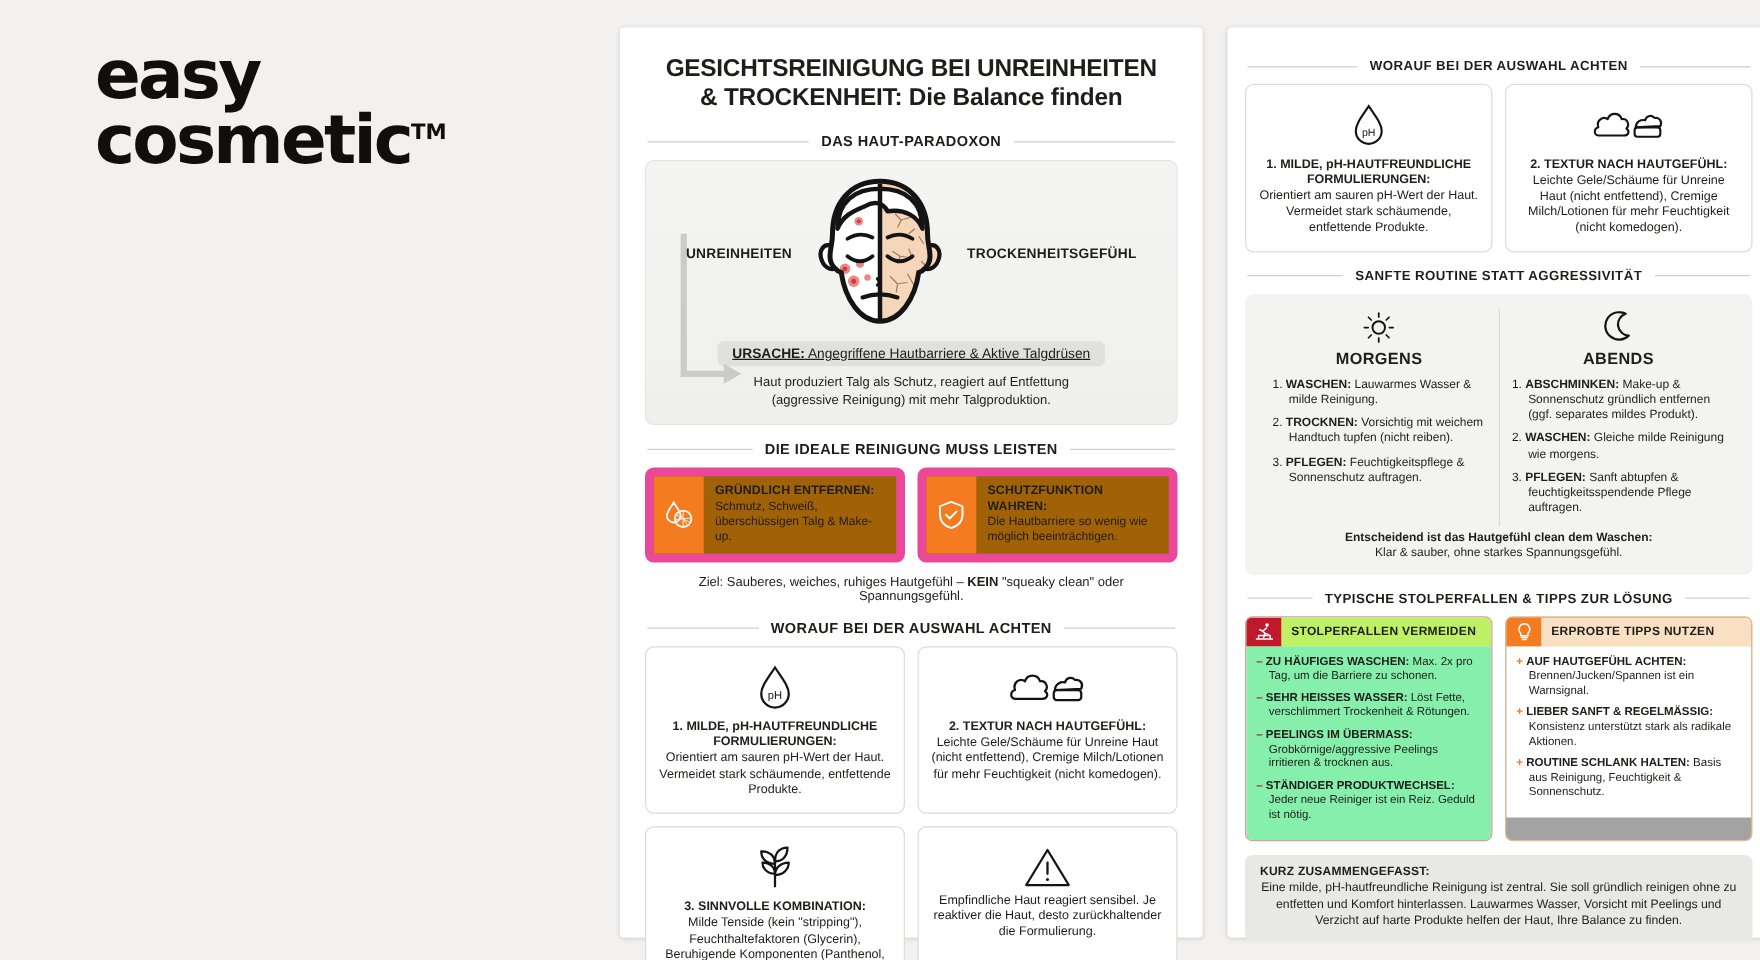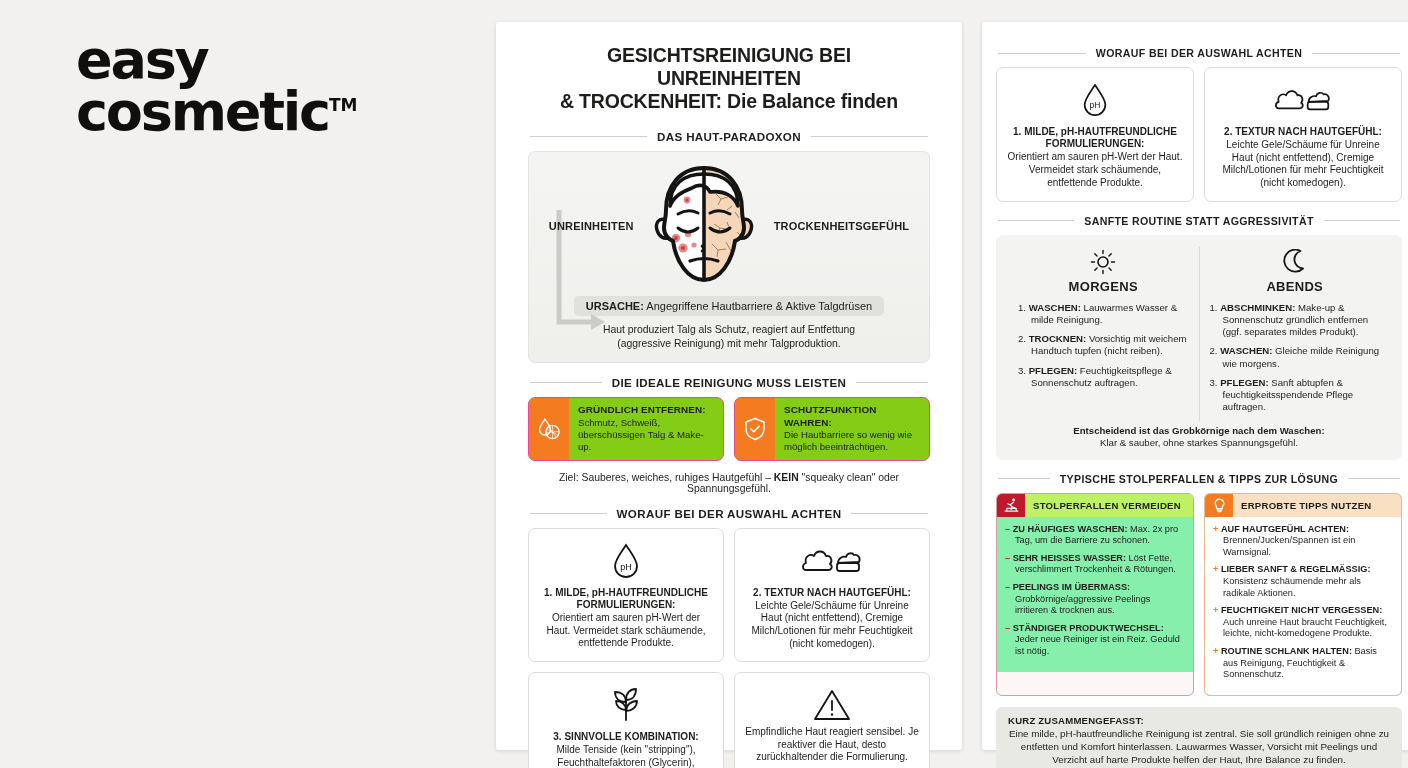--- a/index.html
+++ b/index.html
@@ -33,21 +33,21 @@
     vertical-align: super;
     letter-spacing: 0;
     font-weight: 700;
   }
 
   
   .panel {
     background: #ffffff;
     border-radius: 3px;
     box-shadow: 0 1px 4px rgba(0,0,0,.13);
-    padding: 14px 32px 16px;
+    padding: 14px 20px 16px;
   }
   .panel-left {
     position: absolute; left: 472px; top: 22px;
     width: 466px; height: 728px;
   }
   .panel-right {
     position: absolute; left: 958px; top: 22px;
     width: 434px; height: 728px;
     padding: 12px 14px 14px;
   }
@@ -99,36 +99,37 @@
   .face-wrap { flex: 0 0 auto; }
   .arrow-l {
     position: absolute; left: 22px; top: 52px;
     width: 60px; height: 130px;
   }
   .cause {
     margin: 6px auto 0; display:block; width: fit-content;
     background: #e0e0dc; border-radius: 5px;
     padding: 4px 12px;
     font-size: 11px;
+    text-decoration: underline;
   }
   .cause b { font-weight: 700; }
   .paradox-note {
     text-align:center; font-size: 10.4px; line-height:1.32;
     margin-top: 7px;
   }
 
   
   .two-col { display:flex; gap: 10px; }
   .ocard {
     flex: 1 1 0;
     display: flex;
-    border: 1px solid #ec4899;
+    border: 7px solid #ec4899;
     border-radius: 7px;
     overflow: hidden;
-    background:#84cc16;
+    background:#a16207;
     min-height: 50px;
     justify-content: flex-end;
   }
   .ocard-ic {
     flex: 0 0 40px;
     background: #f47b20;
     display:flex; align-items:center; justify-content:center;
   }
   .ocard-tx { padding: 6px 8px 6px 9px; font-size: 9.6px; line-height: 1.26; }
   .ocard-tx b { display:block; font-size: 9.9px; font-weight:700; letter-spacing:.1px; }
@@ -471,21 +472,21 @@
           </div>
           <h4>ABENDS</h4>
           <ul class="rlist">
             <li><span class="num">1.</span> <b>ABSCHMINKEN:</b><span> Make-up &amp; Sonnenschutz gründlich entfernen (ggf. separates mildes Produkt).</span></li>
             <li><span class="num">2.</span> <b>WASCHEN:</b><span> Gleiche milde Reinigung wie morgens.</span></li>
             <li><span class="num">3.</span> <b>PFLEGEN:</b><span> Sanft abtupfen &amp; feuchtigkeitsspendende Pflege auftragen.</span></li>
           </ul>
         </div>
       </div>
       <div class="routine-foot">
-        <b>Entscheidend ist das Grobkörnige nach dem Waschen:</b>
+        <b>Entscheidend ist das Hautgefühl clean dem Waschen:</b>
         <div>Klar &amp; sauber, ohne starkes Spannungsgefühl.</div>
       </div>
     </div>
 
     <div class="sect sm">
       <span>TYPISCHE STOLPERFALLEN &amp; TIPPS ZUR LÖSUNG</span>
     </div>
 
     <div class="pt-row">
 
@@ -522,22 +523,21 @@
               <path d="M10 2.4 A5.2 5.2 0 0 0 6.6 11.4 V13.6 h6.8 v-2.2 A5.2 5.2 0 0 0 10 2.4 Z" fill="none" stroke="#fff" stroke-width="1.4" stroke-linejoin="round"></path>
               <line x1="7.2" y1="15.4" x2="12.8" y2="15.4" stroke="#fff" stroke-width="1.4" stroke-linecap="round"></line>
               <line x1="8.3" y1="17.2" x2="11.7" y2="17.2" stroke="#fff" stroke-width="1.4" stroke-linecap="round"></line>
             </svg>
           </div>
           <div class="h">ERPROBTE TIPPS NUTZEN</div>
         </div>
         <div class="ptbody">
           <ul class="ptlist">
             <li><span class="mk">+</span> <b>AUF HAUTGEFÜHL ACHTEN:</b><span> Brennen/Jucken/Spannen ist ein Warnsignal.</span></li>
-            <li><span class="mk">+</span> <b>LIEBER SANFT &amp; REGELMÄSSIG:</b><span> Konsistenz schäumende mehr als radikale Aktionen.</span></li>
-            <li><span class="mk">+</span> <b>FEUCHTIGKEIT NICHT VERGESSEN:</b><span> Auch unreine Haut braucht Feuchtigkeit, leichte, nicht-komedogene Produkte.</span></li>
+            <li><span class="mk">+</span> <b>LIEBER SANFT &amp; REGELMÄSSIG:</b><span> Konsistenz unterstützt stark als radikale Aktionen.</span></li>
             <li><span class="mk">+</span> <b>ROUTINE SCHLANK HALTEN:</b><span> Basis aus Reinigung, Feuchtigkeit &amp; Sonnenschutz.</span></li>
           </ul>
         </div>
       </div>
     </div>
 
     <div class="summary">
       <div class="st">KURZ ZUSAMMENGEFASST:</div>
       <div class="sb">Eine milde, pH-hautfreundliche Reinigung ist zentral. Sie soll gründlich reinigen ohne zu entfetten und Komfort hinterlassen. Lauwarmes Wasser, Vorsicht mit Peelings und Verzicht auf harte Produkte helfen der Haut, Ihre Balance zu finden.</div>
     </div>

